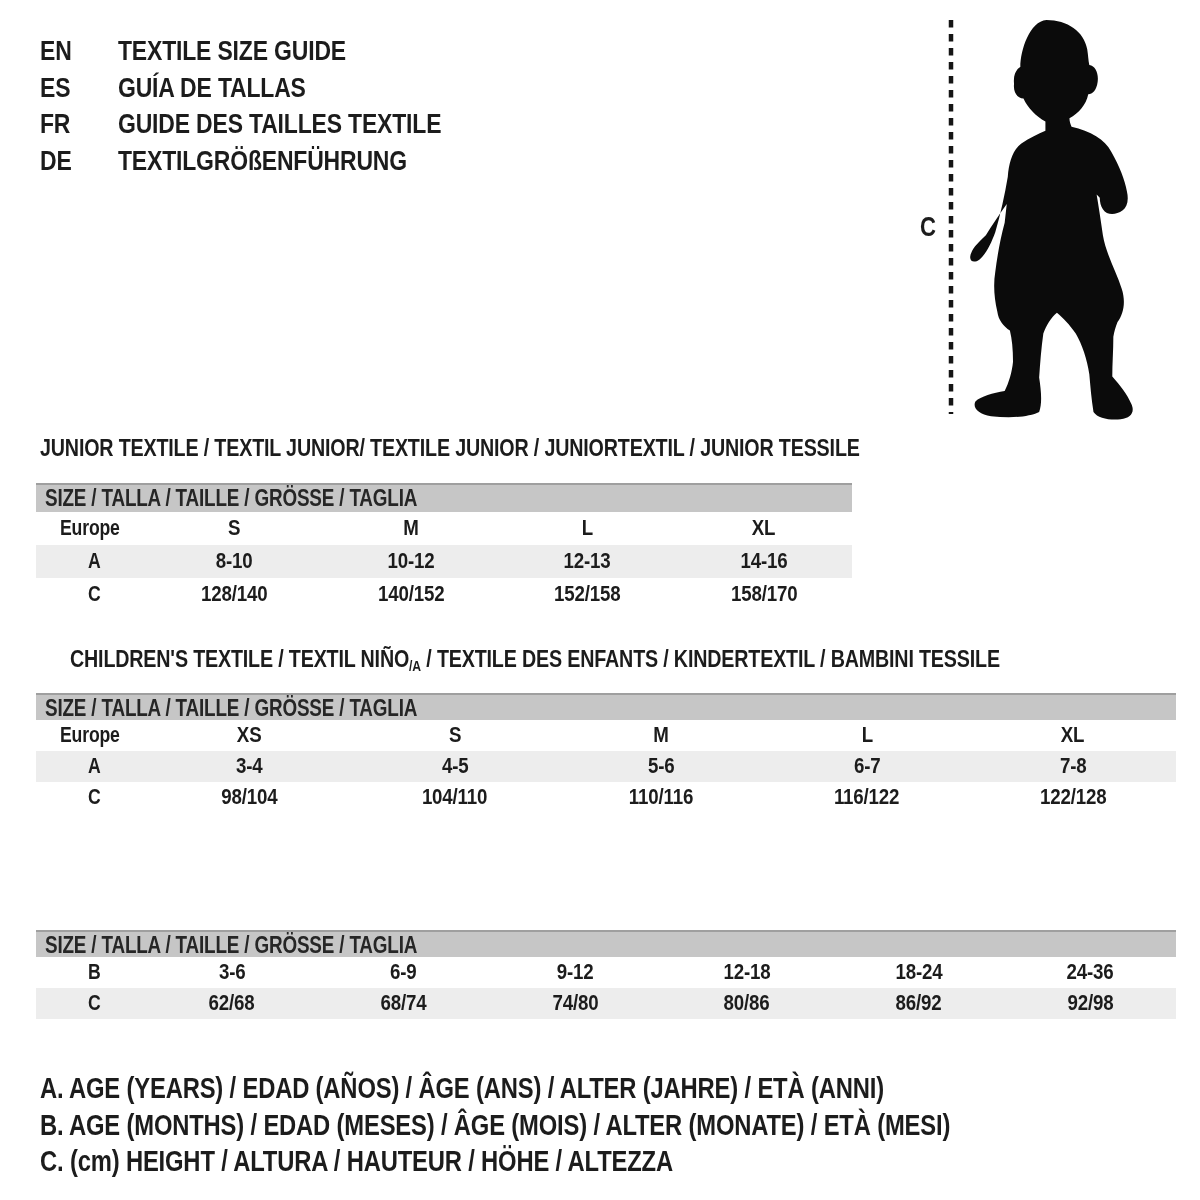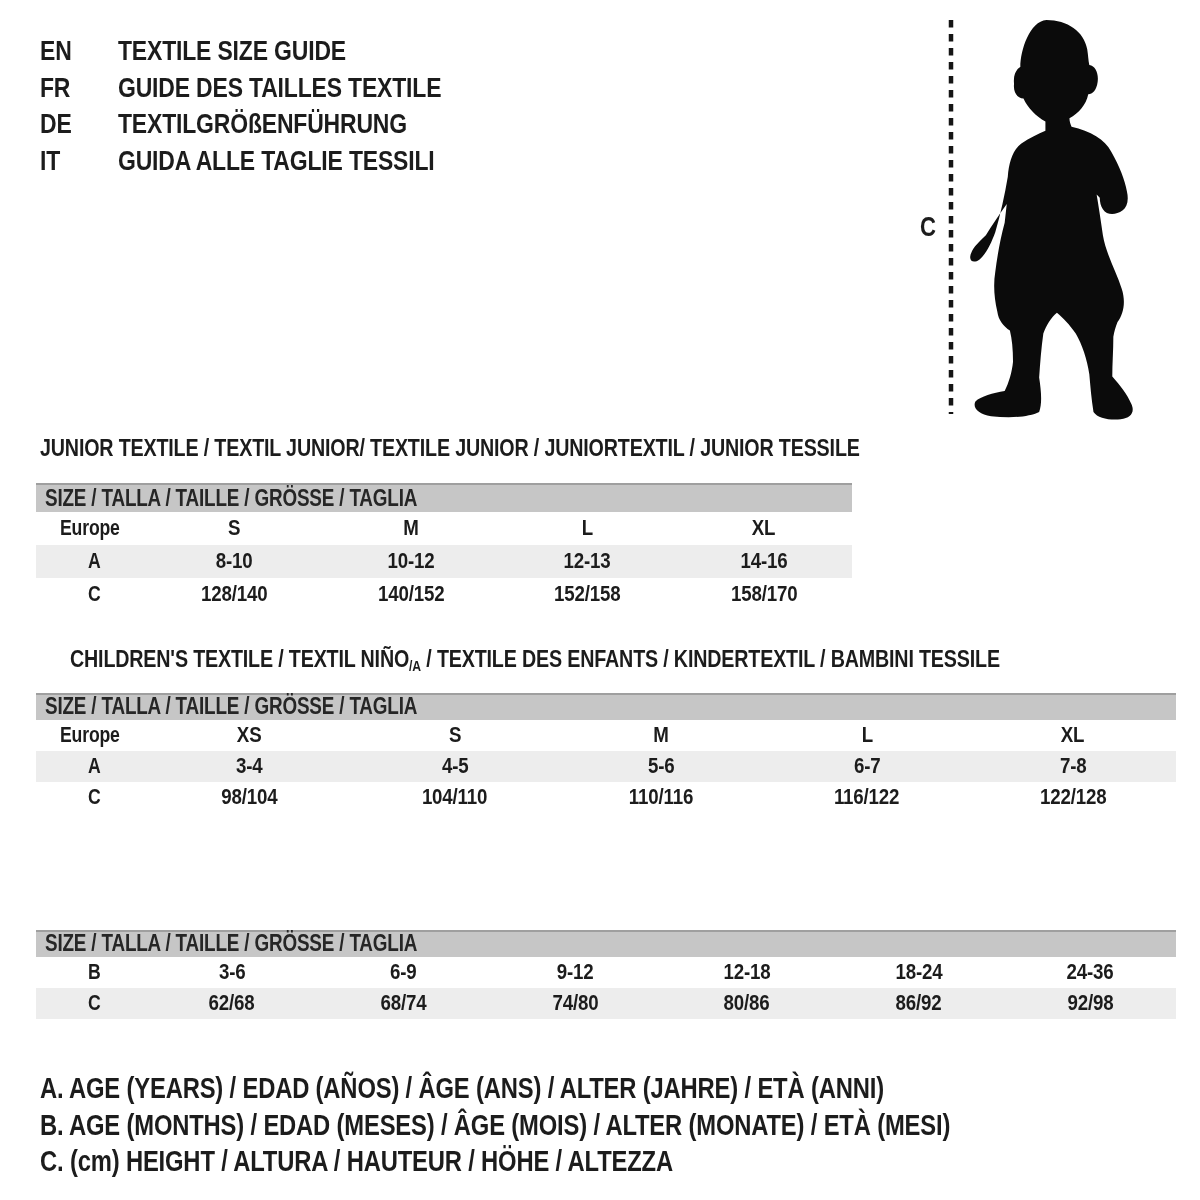--- a/index.html
+++ b/index.html
@@ -28,21 +28,21 @@
   .title-children{top:645px;margin-left:30px;}
   .title-babies{top:849px;line-height:36px;}
 
   
   .size-table{position:absolute;left:36px;}
   .tbl-junior{top:483px;width:816px;}
   .tbl-children{top:693px;width:1140px;}
   .tbl-babies{top:930px;width:1140px;}
   .thead{
     background:#c6c6c6;border-top:2px solid #9f9f9f;
-    display:flex;align-items:flex-end;padding-left:9px;
+    display:flex;align-items:flex-start;padding-left:9px;
     font-size:23px;color:#262626;
   }
   .tbl-junior .thead{height:27px;}
   .tbl-children .thead,.tbl-babies .thead{height:25px;}
   .trow{display:flex;align-items:center;font-size:21.5px;}
   .tbl-junior .trow{height:33px;}
   .tbl-children .trow,.tbl-babies .trow{height:31px;}
   .trow.shaded{background:#ededed;}
   .tlabel{flex:0 0 110px;box-sizing:border-box;padding-left:10px;text-align:center;}
   .tcell{flex:1;text-align:center;}
@@ -54,30 +54,30 @@
 <body>
 
 <div class="page">
 
   <div class="lang-block">
     <div class="lang-row">
       <span class="lang-code"><span class="sqz">EN</span></span>
       <span class="sqz">TEXTILE SIZE GUIDE</span>
     </div>
     <div class="lang-row">
+      <span class="lang-code"><span class="sqz">ES</span></span>
+      <span class="sqz">GUÍA DE TALLAS</span>
+    </div>
+    <div class="lang-row">
       <span class="lang-code"><span class="sqz">FR</span></span>
       <span class="sqz">GUIDE DES TAILLES TEXTILE</span>
     </div>
     <div class="lang-row">
       <span class="lang-code"><span class="sqz">DE</span></span>
       <span class="sqz">TEXTILGRÖßENFÜHRUNG</span>
-    </div>
-    <div class="lang-row">
-      <span class="lang-code"><span class="sqz">IT</span></span>
-      <span class="sqz">GUIDA ALLE TAGLIE TESSILI</span>
     </div>
   </div>
 
   <svg class="figure" width="280" height="410" viewBox="0 0 280 410" aria-hidden="true">
     <line x1="51" y1="8" x2="51" y2="402" stroke="#151515" stroke-width="4.5" stroke-dasharray="7.5 6.5"></line>
     <g transform="translate(66,6) scale(1.045)">
       <path fill="#0b0b0b" d="
         M77,2
         C97,2 113,13 116,30
         C117,36 117,41 118,45

